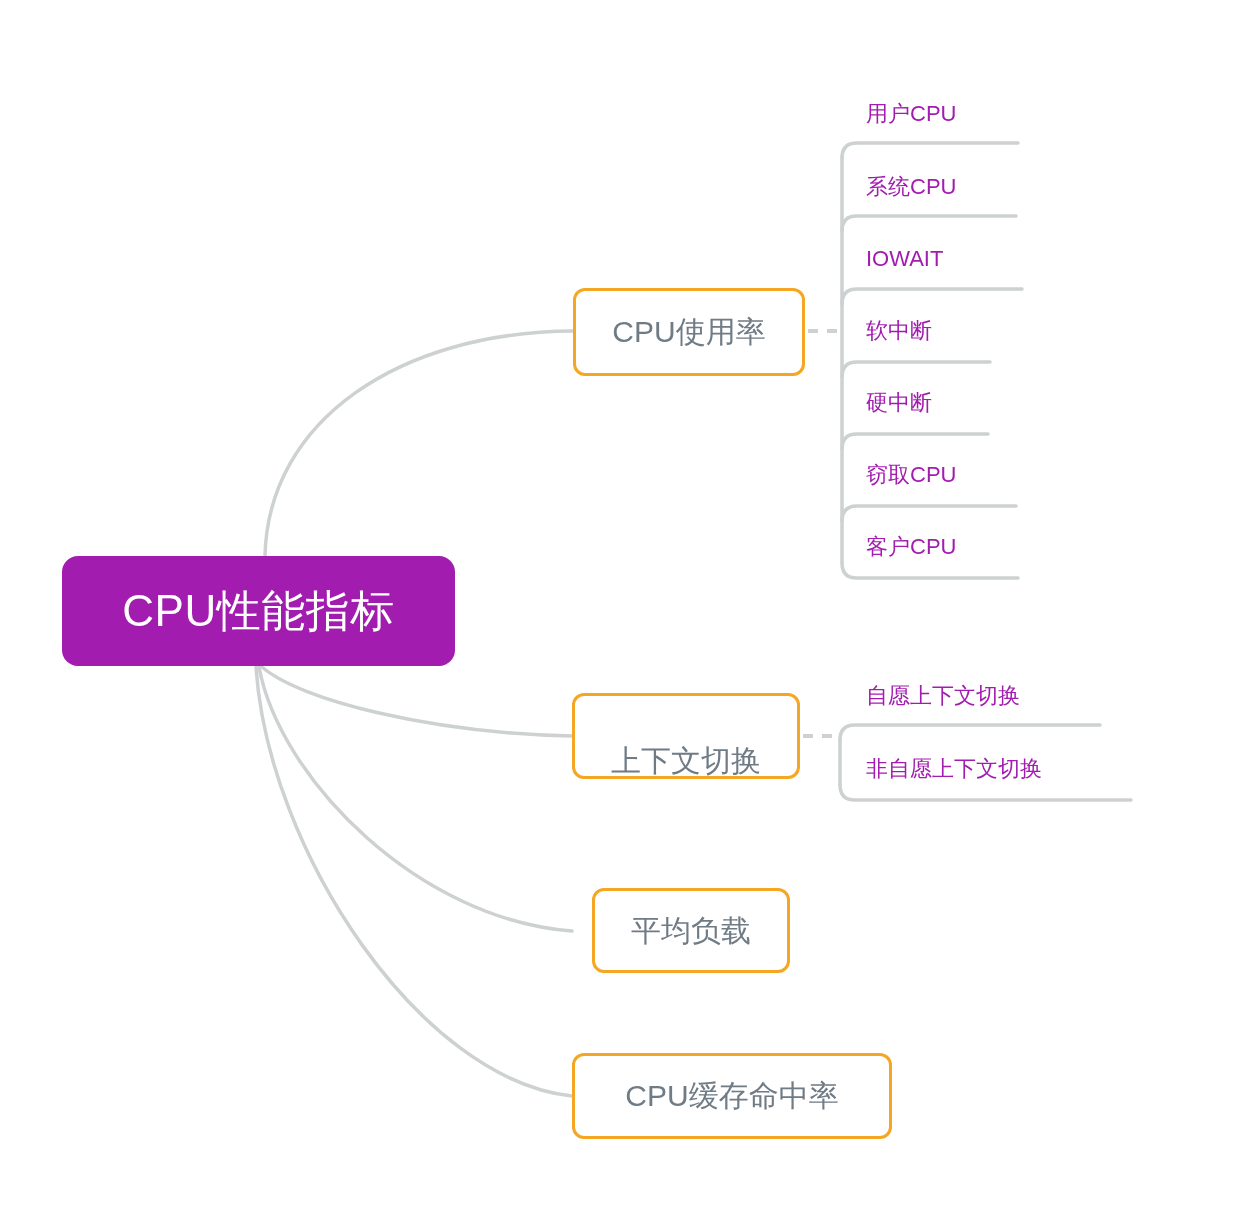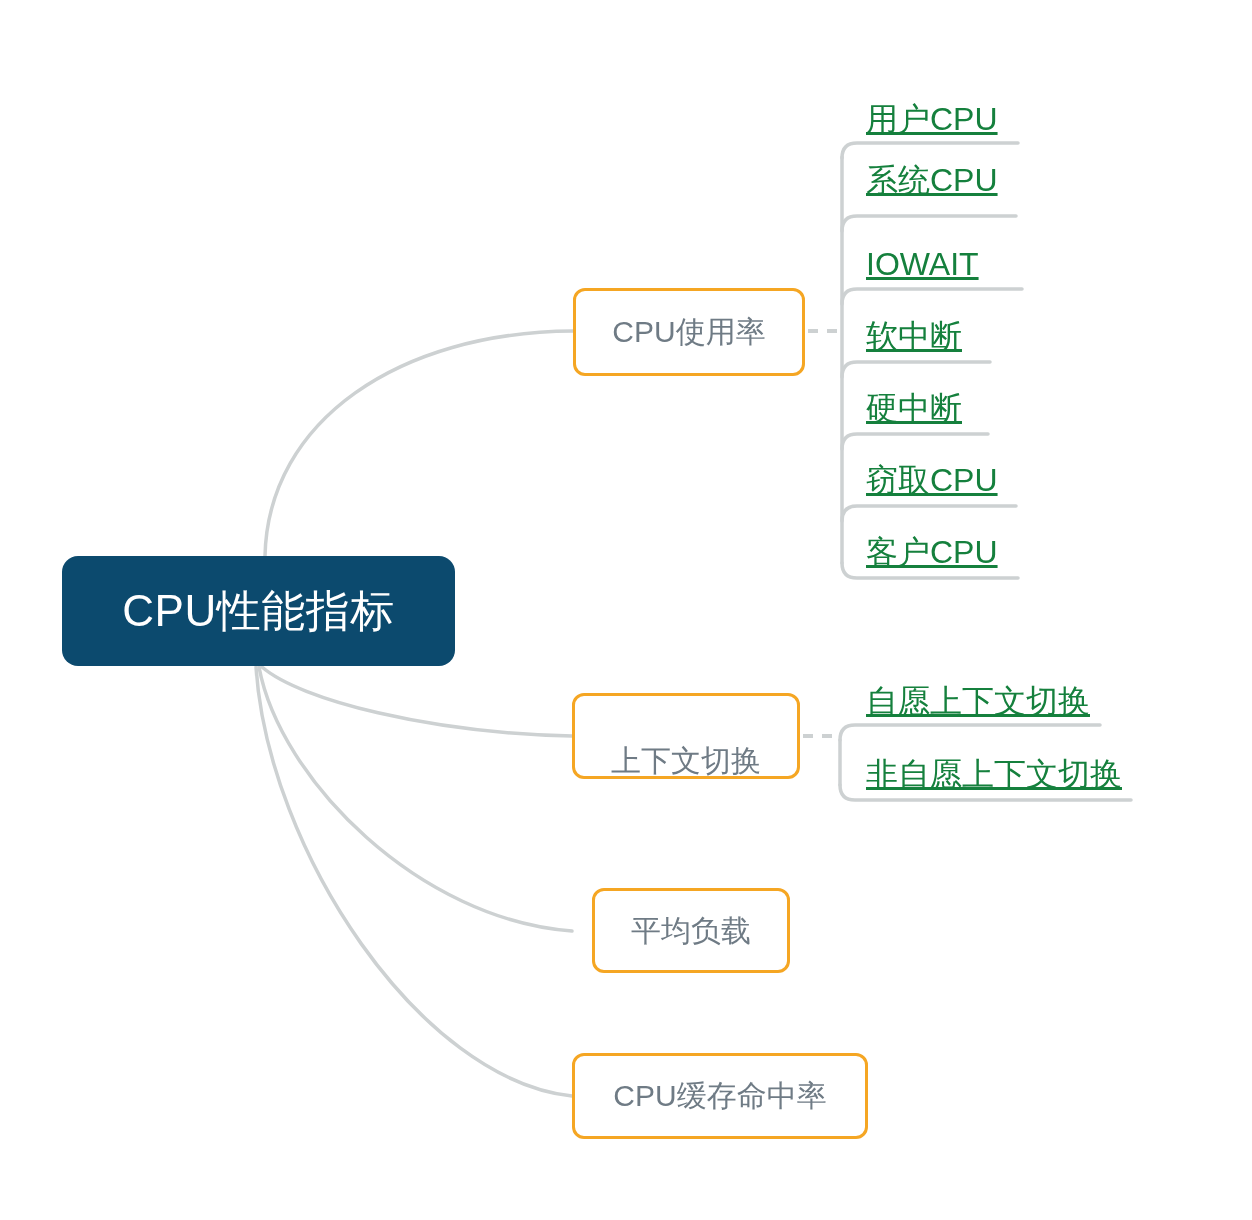--- a/index.html
+++ b/index.html
@@ -27,21 +27,21 @@
     pointer-events: none;
   }
 
   
   .root-node {
     position: absolute;
     left: 62px;
     top: 556px;
     width: 393px;
     height: 110px;
-    background: #0c4a6e;
+    background: #a21caf;
     border-radius: 16px;
     display: flex;
     align-items: center;
     justify-content: center;
     box-sizing: border-box;
     z-index: 5;
   }
   .root-node .root-label {
     color: #ffffff;
     font-size: 44px;
@@ -65,31 +65,30 @@
   .branch-node .branch-label {
     color: #6f7b85;
     font-size: 30px;
     line-height: 1;
     white-space: nowrap;
   }
 
   .node-cpu-usage      { left: 573px; top: 288px;  width: 232px; height: 88px; }
   .node-ctx-switch     { left: 572px; top: 693px;  width: 228px; height: 86px; align-items: flex-end; }
   .node-load-average   { left: 572px; top: 888px;  width: 198px; height: 85px; margin-left: 20px; }
-  .node-cache-hit-rate { left: 572px; top: 1053px; width: 296px; height: 86px; }
+  .node-cache-hit-rate { left: 572px; top: 1053px; width: 320px; height: 86px; }
 
   
   .leaf-label {
     position: absolute;
-    color: #15803d;
-    font-size: 32px;
+    color: #a21caf;
+    font-size: 22px;
     line-height: 1;
     white-space: nowrap;
     z-index: 4;
-    text-decoration: underline;
   }
 </style>
 </head>
 <body>
 
 <div id="canvas">
 
   <svg id="wires" viewBox="0 0 1252 1220" width="1252" height="1220" xmlns="http://www.w3.org/2000/svg">
     <g fill="none" stroke="#cdd1d2" stroke-width="3.5" stroke-linecap="round">
 
@@ -142,21 +141,21 @@
   <div class="branch-node node-load-average">
     <span class="branch-label">平均负载</span>
   </div>
 
   <div class="branch-node node-cache-hit-rate">
     <span class="branch-label">CPU缓存命中率</span>
   </div>
 
   <div class="leaf-label" style="left:866px; top:103px;">用户CPU</div>
 
-  <div class="leaf-label" style="left:866px; top:164px;">系统CPU</div>
+  <div class="leaf-label" style="left:866px; top:176px;">系统CPU</div>
 
   <div class="leaf-label" style="left:866px; top:248px;">IOWAIT</div>
 
   <div class="leaf-label" style="left:866px; top:320px;text-align:center;">软中断</div>
 
   <div class="leaf-label" style="left:866px; top:392px;">硬中断</div>
 
   <div class="leaf-label" style="left:866px; top:464px;">窃取CPU</div>
 
   <div class="leaf-label" style="left:866px; top:536px;">客户CPU</div>

